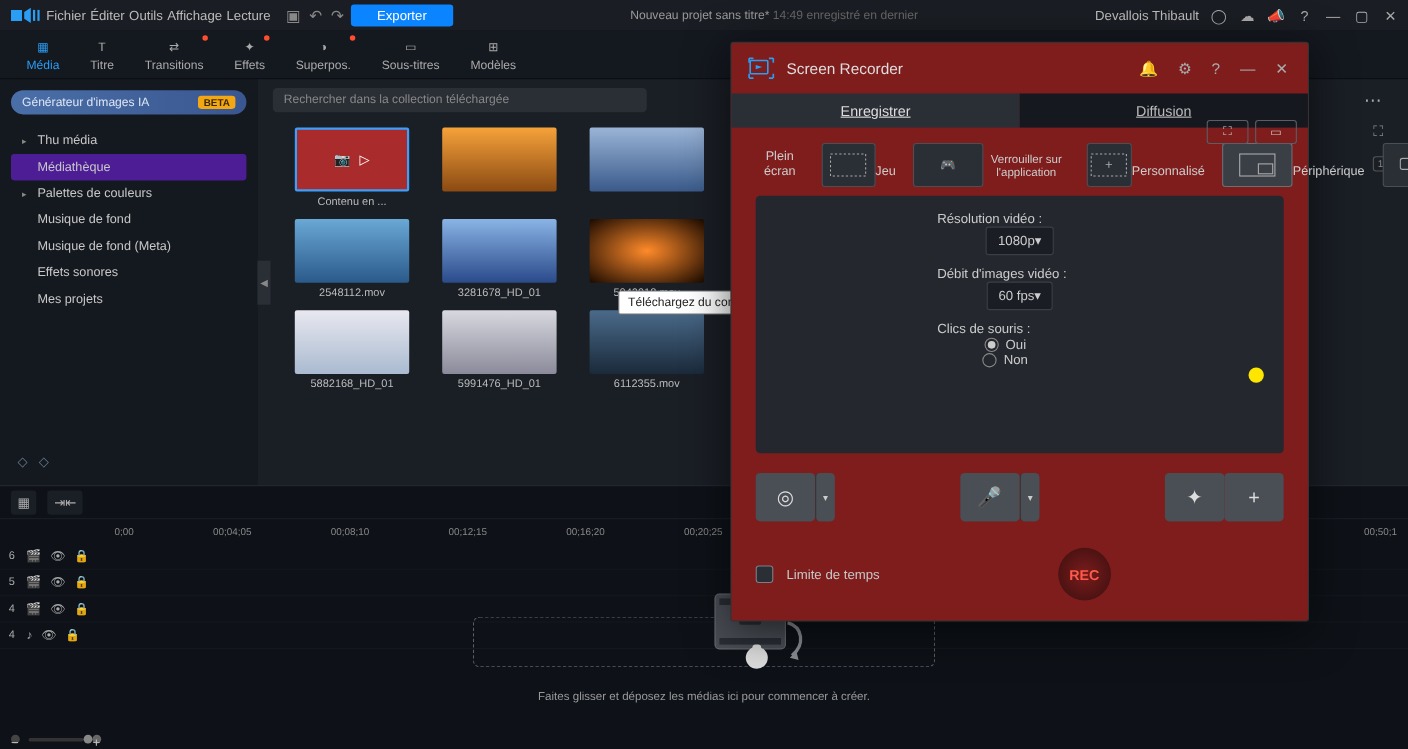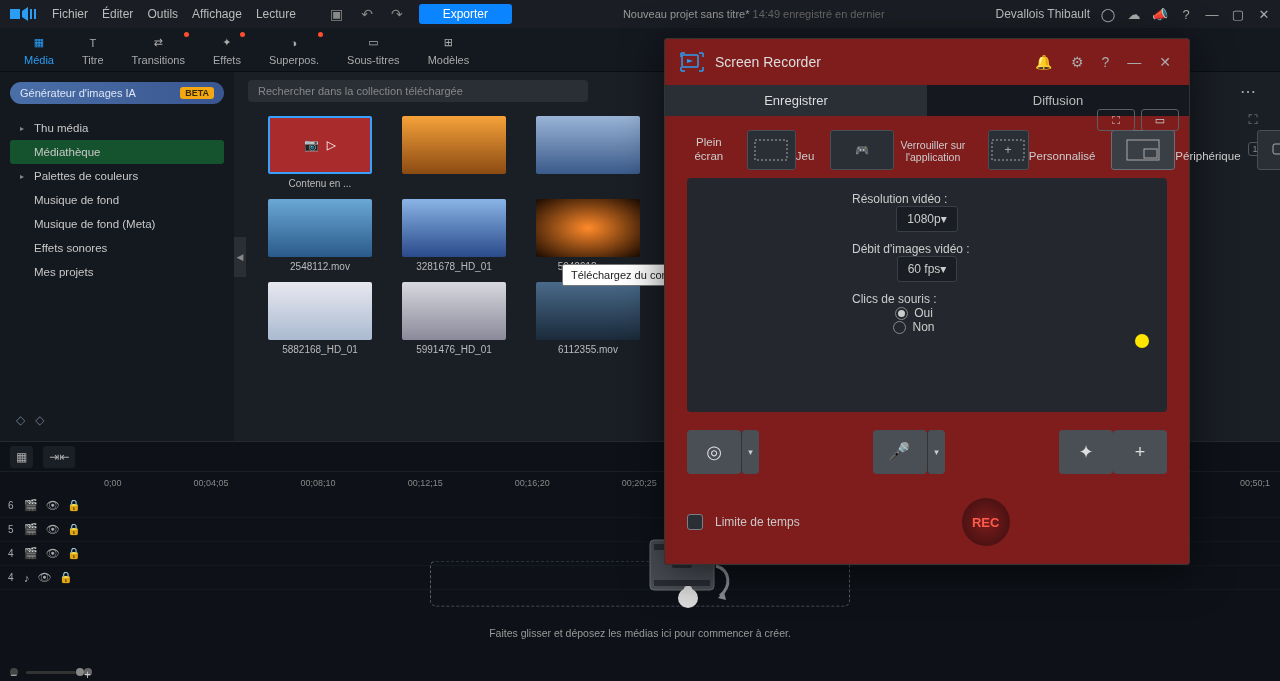--- a/index.html
+++ b/index.html
@@ -1,38 +1,38 @@
 <!DOCTYPE html>
 <html><head>
 <meta charset="utf-8">
 <style>
 * { margin:0; padding:0; box-sizing:border-box; font-family:"Segoe UI",Arial,sans-serif; }
 body { background:#0a0e14; color:#c8c8c8; width:1280px; height:681px; overflow:hidden; font-size:12px; position:relative; }
-.titlebar { height:28px; background:#1a1d23; display:flex; align-items:center; padding:0 8px; gap:14px; font-size:12px; color:#bbb; }
+.titlebar { height:28px; background:#1a1d23; display:flex; align-items:center; padding:0 8px; gap:4px; font-size:12px; color:#bbb; }
 .titlebar .logo { width:30px; height:18px; display:flex; align-items:center; }
 .titlebar .menu-item { cursor:pointer; }
 .titlebar .spacer { flex:1; text-align:center; color:#999; font-size:11px; }
 .titlebar .right { display:flex; align-items:center; gap:10px; }
 .titlebar .ico { width:16px; height:16px; display:inline-flex; align-items:center; justify-content:center; color:#aaa; cursor:pointer; font-size:13px; }
 .export-btn { background:#0a84ff; color:#fff; padding:3px 24px; border-radius:3px; cursor:pointer; font-size:12px; }
 .toolbar-ico { color:#888; cursor:pointer; font-size:14px; padding:0 2px; }
 
 .tabs-row { height:44px; background:#14181f; display:flex; align-items:center; padding:0 10px; gap:0; border-bottom:1px solid #0a0e14; }
 .tab { display:flex; flex-direction:column; align-items:center; gap:2px; padding:4px 14px; cursor:pointer; color:#aaa; font-size:11px; position:relative; }
 .tab.active { color:#2a9df4; }
 .tab .dot { position:absolute; top:2px; right:10px; width:5px; height:5px; background:#ff4d2e; border-radius:50%; }
 .tab svg, .tab .glyph { width:18px; height:18px; display:flex; align-items:center; justify-content:center; }
 
 .main { display:flex; height:calc(100% - 28px - 44px - 240px); }
 .left-panel { width:234px; background:#14181f; padding:10px; display:flex; flex-direction:column; }
 .ai-pill { background:linear-gradient(90deg,#4a6fa8,#3a5690); border-radius:14px; padding:5px 10px; display:flex; align-items:flex-end; justify-content:space-between; font-size:11px; color:#dde6f5; cursor:pointer; }
 .ai-pill .beta { background:#f3a712; color:#3a2a00; font-size:9px; font-weight:bold; padding:1px 5px; border-radius:3px; }
 .tree { margin-top:12px; flex:1; }
 .tree-item { padding:6px 10px; font-size:11.5px; color:#c8c8c8; cursor:pointer; border-radius:3px; display:flex; align-items:center; gap:4px; }
-.tree-item.sel { background:#14532d; }
+.tree-item.sel { background:#4c1d95; }
 .tree-item .arrow { font-size:8px; color:#888; width:10px; }
 .left-bottom { display:flex; gap:10px; padding:4px 6px; }
 .left-bottom .bico { color:#6a7a8a; cursor:pointer; }
 
 .media-panel { flex:1; background:#1a1e25; display:flex; flex-direction:column; position:relative; }
 .search-row { display:flex; align-items:center; padding:8px 14px; gap:10px; }
 .search-box { flex:1; background:#2a2e35; border-radius:4px; padding:5px 10px; color:#888; font-size:11px; max-width:340px; }
 .menu-dots { color:#aaa; cursor:pointer; font-size:16px; letter-spacing:2px; margin-left:auto; margin-right:8px;}
 .grid { display:grid; grid-template-columns:repeat(3,120px); gap:10px 14px; padding:6px 26px; overflow-y:auto; }
 .thumb { display:flex; flex-direction:column; align-items:center; gap:4px; cursor:pointer; }
@@ -60,21 +60,21 @@
 .right-ico-col .rico { color:#888; cursor:pointer; font-size:13px; }
 
 
 .sr-modal { position:absolute; top:38px; right:90px; width:526px; background:#7f1d1d; border:1px solid #333; border-radius:3px; box-shadow:0 8px 40px rgba(0,0,0,.6); z-index:20; }
 .sr-title { display:flex; align-items:center; padding:10px 14px; gap:10px; }
 .sr-title .t { font-size:14px; color:#ddd; }
 .sr-title .spacer2 { flex:1; }
 .sr-title .hico { color:#aaa; cursor:pointer; font-size:14px; padding:0 4px; }
 .sr-title .bell { color:#2a9df4; }
 .sr-tabs { display:flex; }
-.sr-tab { flex:1; text-align:center; padding:8px 0; font-size:13px; cursor:pointer; background:#15181e; color:#bbb; }
+.sr-tab { flex:1; text-align:center; padding:8px 0; font-size:13px; cursor:pointer; background:#15181e; color:#bbb;text-decoration:underline; }
 .sr-tab.active { background:#2a2e35; color:#ddd; }
 .sr-mode-btns { position:absolute; right:10px; top:70px; display:flex; gap:6px; }
 .mode-pill { width:38px; height:22px; border:1px solid #5a5e65; border-radius:3px; display:flex; align-items:center; justify-content:center; cursor:pointer; color:#ccc; font-size:11px; }
 .sr-body { padding:14px 22px 18px; }
 .source-row { display:flex; justify-content:space-between; align-items:flex-end; margin-bottom:8px; }
 .source { display:flex; flex-direction:row; align-items:center; gap:16px; cursor:pointer; color:#ccc; font-size:11.5px; }
 .source .box { width:64px; height:40px; background:#2a2e35; border:1px solid #4a4e55; border-radius:3px; display:flex; align-items:center; justify-content:center; color:#bbb; }
 .source.sel .box { background:#3a3e45; border-color:#6a6e75; }
 .source .lbl2 { text-align:center; line-height:1.2; min-height:28px; display:flex; align-items:flex-end; justify-content:center;}
 .settings-box { background:#24282e; border-radius:4px; padding:14px 18px; margin-top:8px; }

